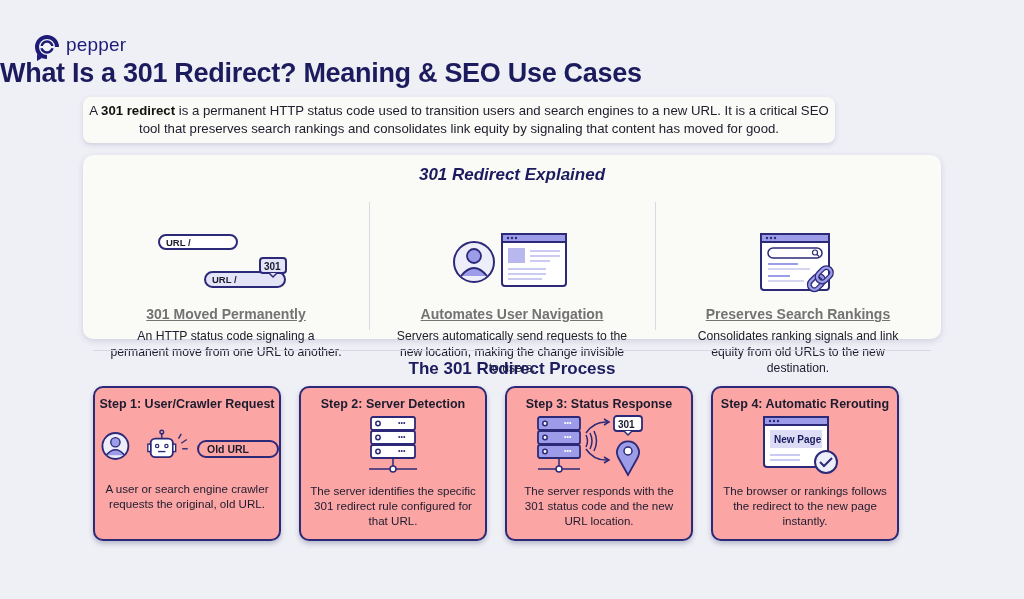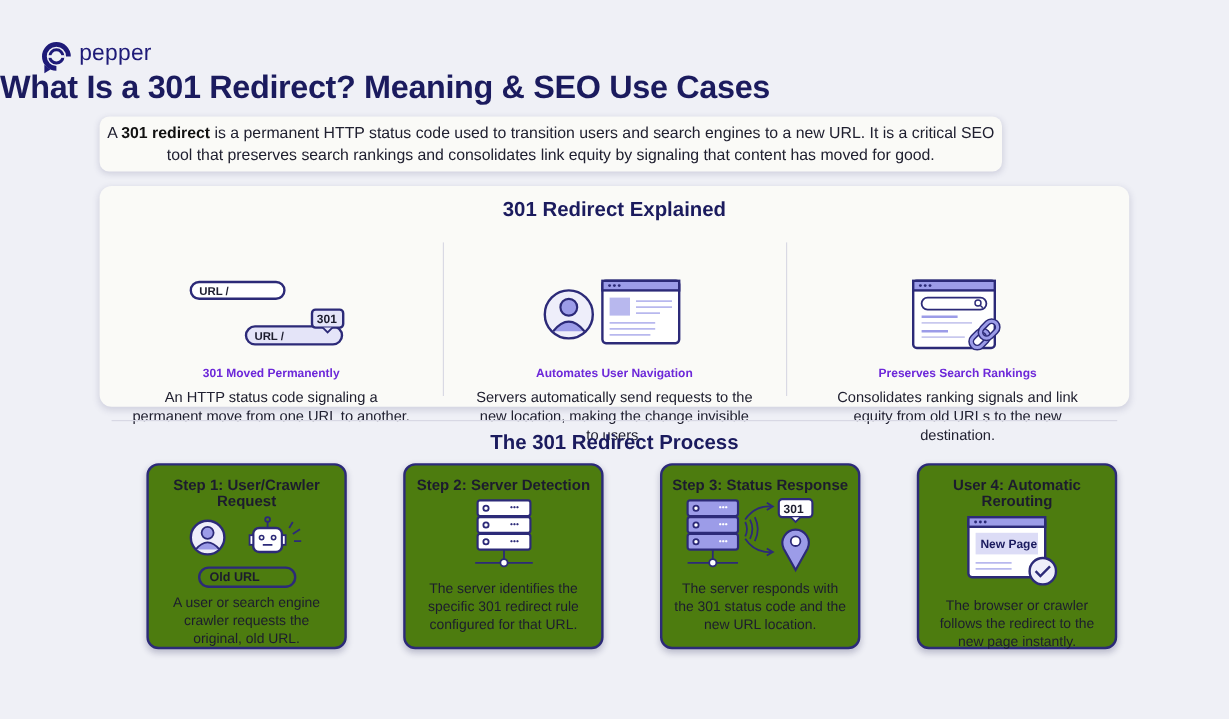--- a/index.html
+++ b/index.html
@@ -25,37 +25,37 @@
   }
   .intro b { font-weight: bold; color: #111; }
   .explained {
     position: absolute; left: 83px; width: 858px; top: 155px; height: 184px;
     background: #fafaf7; border-radius: 10px;
     box-shadow: 0 2px 6px rgba(60,60,110,0.18);
   }
   .section-title {
     text-align: center; font-weight: bold; color: #1b1b5e; font-size: 17px;
   }
-  .explained .section-title { margin-top: 10px; }
+  .explained .section-title { margin-top: 10px; font-style: italic; }
   .cols { display: flex; position: absolute; top: 45px; left: 0; right: 0; height: 130px; }
   .col { flex: 1; position: relative; text-align: center; }
   .col + .col::before {
     content: ""; position: absolute; left: 0; top: 2px; bottom: 0; width: 1px; background: #d9d9e4;
   }
   .col-icon { height: 64px; display: flex; justify-content: center; align-items: center; margin-top: 32px; }
-  .col-title { font-weight: bold; color: #6d28d9; font-size: 10px; margin-top: 10px; }
+  .col-title { font-weight: bold; color: #737373; font-size: 14px; margin-top: 10px; text-decoration: underline; }
   .col-desc { font-size: 12.2px; line-height: 16px; margin-top: 6px; color: #202030; padding: 0 26px; }
   .divider { position: absolute; left: 93px; right: 93px; top: 350px; height: 1px; background: #d8d8e4; }
   .process-title { position: absolute; left: 0; right: 0; top: 359px; }
   .steps { position: absolute; top: 386px; left: 93px; width: 838px; display: flex; gap: 18px; }
   .step {
-    width: 168px; height: 155px; background: #4d7c0f;
+    width: 188px; height: 155px; background: #fca5a5;
     border: 2px solid #2c2a78; border-radius: 10px;
     box-shadow: 0 3px 5px rgba(30,30,80,0.25);
-    text-align: center; padding-top: 9px; margin-left: 29px;
+    text-align: center; padding-top: 9px;
   }
   .step-title { font-weight: bold; font-size: 12.5px; color: #1c1c2e; }
   .step-icon { height: 72px; display: flex; justify-content: center; align-items: center; }
   .step-desc { font-size: 11.6px; line-height: 15px; color: #1c1c2e; padding: 0 8px; }
   .pill {
     display: inline-block; border: 2px solid #2c2a78; border-radius: 12px;
     font-size: 10.5px; font-weight: bold; text-align: left; padding: 1px 8px; color: #1c1c2e;
   }
 </style>
 </head>
@@ -149,21 +149,21 @@
     </div>
   </div>
 </div>
 
 <div class="divider"></div>
 <div class="section-title process-title">The 301 Redirect Process</div>
 
 <div class="steps">
   <div class="step">
     <div class="step-title">Step 1: User/Crawler Request</div>
-    <div class="step-icon" style="flex-direction:column;height:70px;">
+    <div class="step-icon" style="flex-direction:row;height:70px;">
       <svg width="110" height="36" viewBox="0 0 110 36">
         <circle cx="22" cy="18" r="14" fill="#eeeefa" stroke="#2c2a78" stroke-width="2"></circle>
         <circle cx="22" cy="14" r="5" fill="#9c9ce8" stroke="#2c2a78" stroke-width="1.5"></circle>
         <path d="M12 28 Q22 16 32 28" fill="#9c9ce8" stroke="#2c2a78" stroke-width="1.5"></path>
         <line x1="72" y1="4" x2="72" y2="10" stroke="#2c2a78" stroke-width="1.5"></line>
         <circle cx="72" cy="3" r="2" fill="none" stroke="#2c2a78" stroke-width="1.5"></circle>
         <rect x="60" y="10" width="24" height="20" rx="5" fill="#fff" stroke="#2c2a78" stroke-width="2"></rect>
         <rect x="57" y="16" width="3" height="8" fill="#fff" stroke="#2c2a78" stroke-width="1.5"></rect>
         <rect x="84" y="16" width="3" height="8" fill="#fff" stroke="#2c2a78" stroke-width="1.5"></rect>
         <circle cx="67" cy="18" r="1.8" fill="none" stroke="#2c2a78" stroke-width="1.3"></circle>
@@ -228,31 +228,31 @@
         <path d="M90 16 L94 20 L98 16" fill="#fff" stroke="#2c2a78" stroke-width="1.5"></path>
         <text x="84" y="12.5" font-size="10" font-weight="bold" fill="#1c1c2e" font-family="Liberation Sans, sans-serif">301</text>
         <path d="M94 60 L84 42 A11 11 0 1 1 104 42 Z" fill="#9c9ce8" stroke="#2c2a78" stroke-width="1.8"></path>
         <circle cx="94" cy="36" r="4" fill="#fff" stroke="#2c2a78" stroke-width="1.5"></circle>
       </svg>
     </div>
     <div class="step-desc">The server responds with the 301 status code and the new URL location.</div>
   </div>
 
   <div class="step">
-    <div class="step-title">User 4: Automatic Rerouting</div>
+    <div class="step-title">Step 4: Automatic Rerouting</div>
     <div class="step-icon">
       <svg width="90" height="64" viewBox="0 0 90 64">
         <rect x="4" y="2" width="64" height="50" rx="3" fill="#fff" stroke="#2c2a78" stroke-width="2"></rect>
         <rect x="4" y="2" width="64" height="8" fill="#9c9ce8" stroke="#2c2a78" stroke-width="2"></rect>
         <circle cx="10" cy="6" r="1.2" fill="#2c2a78"></circle>
           <circle cx="14" cy="6" r="1.2" fill="#2c2a78"></circle>
           <circle cx="18" cy="6" r="1.2" fill="#2c2a78"></circle>
         <rect x="10" y="15" width="52" height="18" fill="#dcdcf6"></rect>
         <text x="14" y="28" font-size="10" font-weight="bold" fill="#1b1b5e" font-family="Liberation Sans, sans-serif">New Page</text>
         <line x1="10" y1="40" x2="40" y2="40" stroke="#b8b8ee" stroke-width="1.5"></line>
         <line x1="10" y1="45" x2="40" y2="45" stroke="#b8b8ee" stroke-width="1.5"></line>
         <circle cx="66" cy="47" r="11" fill="#eeeefa" stroke="#2c2a78" stroke-width="2"></circle>
         <path d="M60 47 L64 51 L72 43" fill="none" stroke="#2c2a78" stroke-width="2"></path>
       </svg>
     </div>
-    <div class="step-desc">The browser or crawler follows the redirect to the new page instantly.</div>
+    <div class="step-desc">The browser or rankings follows the redirect to the new page instantly.</div>
   </div>
 </div>
 
 </body></html>

